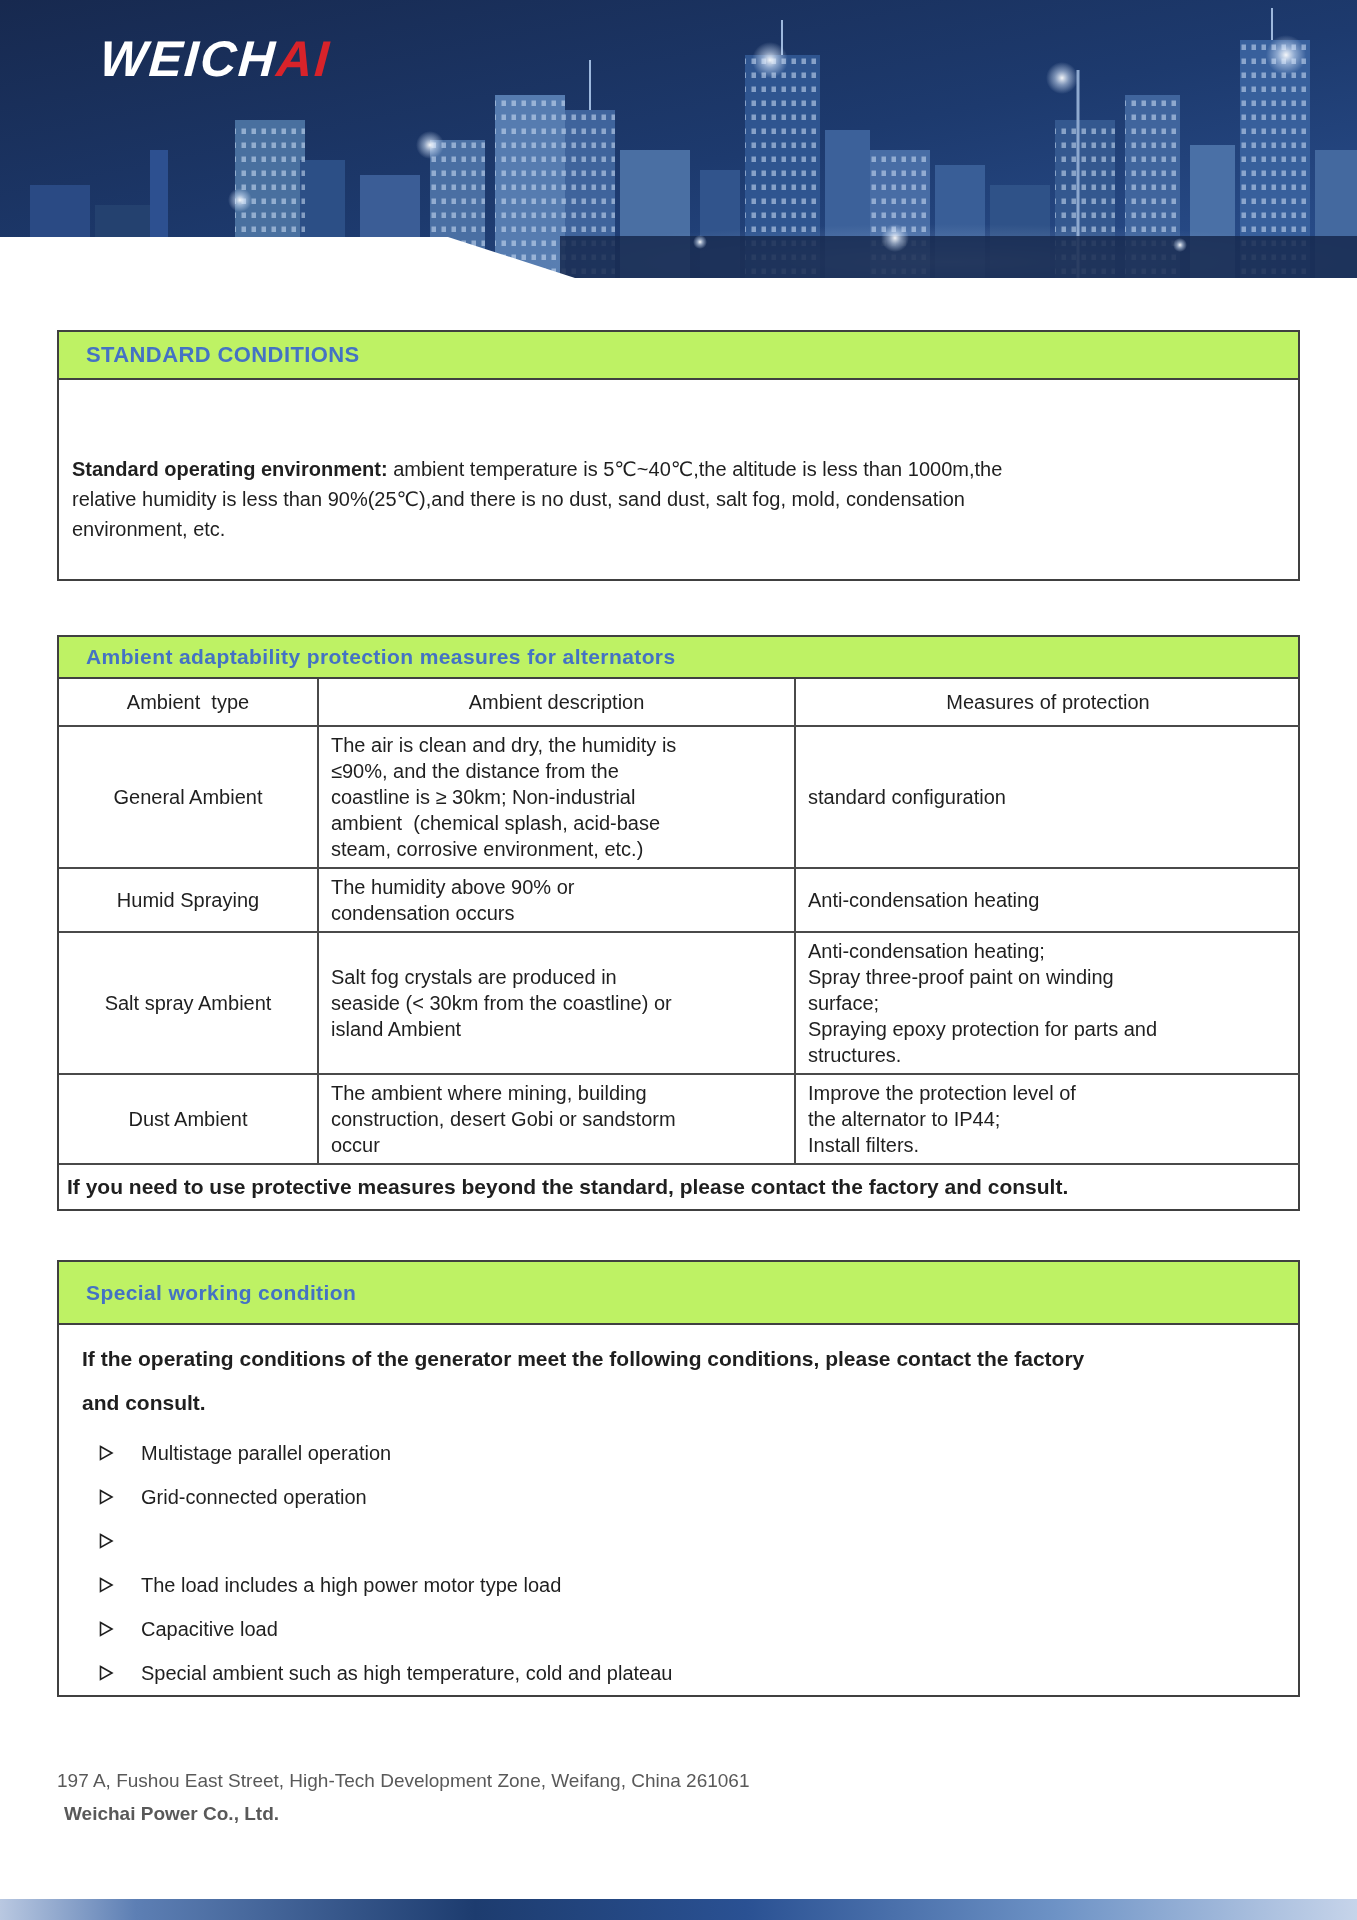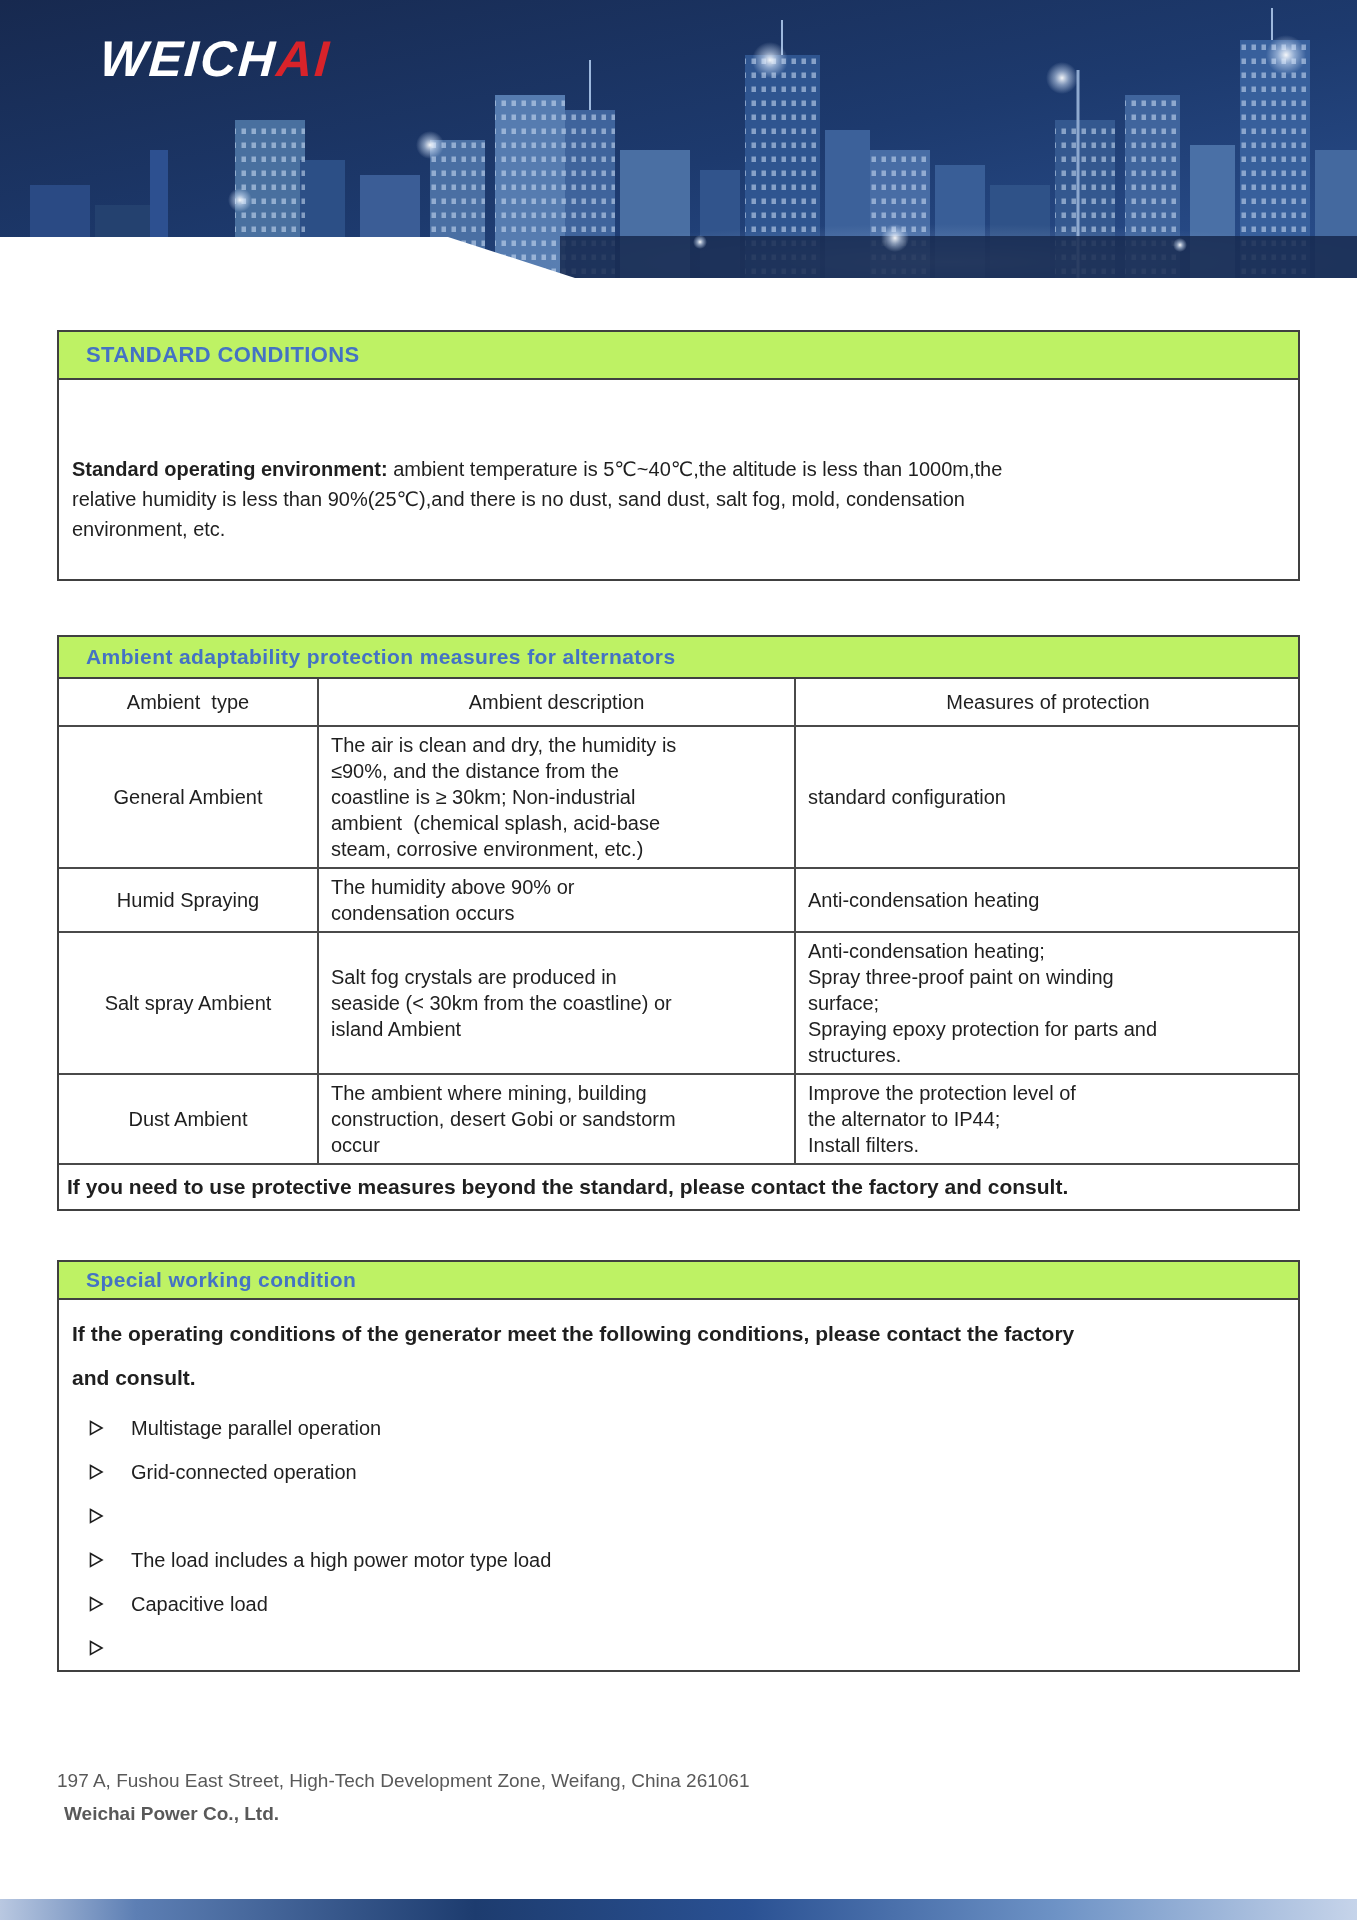--- a/index.html
+++ b/index.html
@@ -39,23 +39,23 @@
                padding:5px 12px;white-space:pre-wrap;}
   table.amb td.c0{text-align:center;padding:5px 4px;}
   table.amb th:first-child,table.amb td:first-child{border-left:none;}
   table.amb th:last-child,table.amb td:last-child{border-right:none;}
   table.amb tr:first-child th{border-top:none;}
   table.amb .noterow td{border-left:none;border-right:none;border-bottom:none;
                font-weight:bold;font-size:21px;padding:9px 8px;white-space:normal;}
 
   
   .box3{top:1260px;}
-  .box3 .titlebar{height:38px;}
+  .box3 .titlebar{height:63px;}
   .box3 .titlebar span{font-size:21px;}
-  .box3 .body{height:370px;padding:12px 16px 0 13px;box-sizing:border-box;overflow:hidden;}
+  .box3 .body{height:370px;padding:12px 16px 0 23px;box-sizing:border-box;overflow:hidden;}
   .box3 .intro{margin:0;font-size:21px;font-weight:bold;line-height:44px;white-space:pre-wrap;}
   .box3 ul{list-style:none;margin:6px 0 0 0;padding:0;}
   .box3 li{display:flex;align-items:center;height:44px;font-size:20px;padding-left:17px;}
   .box3 li .arr{flex:0 0 auto;margin-right:27px;display:flex;align-items:center;}
 
   
   .f-company{position:absolute;left:64px;top:1803px;font-size:19px;font-weight:bold;color:#595959;}
   .f-address{position:absolute;left:57px;top:1770px;font-size:19px;color:#595959;}
   .bottom-bar{position:absolute;left:0;bottom:0;width:1357px;height:21px;
       background:linear-gradient(90deg,#b9c8e1 0%,#5d7fb4 10%,#1d3c6f 35%,#2a5193 55%,#6e93c6 78%,#c6d4ea 100%);}
@@ -258,20 +258,21 @@
               </svg>
             </span>
             <span>Capacitive load</span>
           </li>
           <li>
             <span class="arr">
               <svg width="15" height="16" viewBox="0 0 15 16">
                 <polygon points="1.5,1.5 13,8 1.5,14.5" fill="#ffffff" stroke="#1f1f1f" stroke-width="1.6"></polygon>
               </svg>
             </span>
+            <span>Special ambient such as high temperature, cold and plateau</span>
           </li>
         </ul>
     </div>
   </div>
 
   <div class="f-company">Weichai Power Co., Ltd.</div>
   <div class="f-address">197 A, Fushou East Street, High-Tech Development Zone, Weifang, China 261061</div>
   <div class="bottom-bar"></div>
 
 </div>

